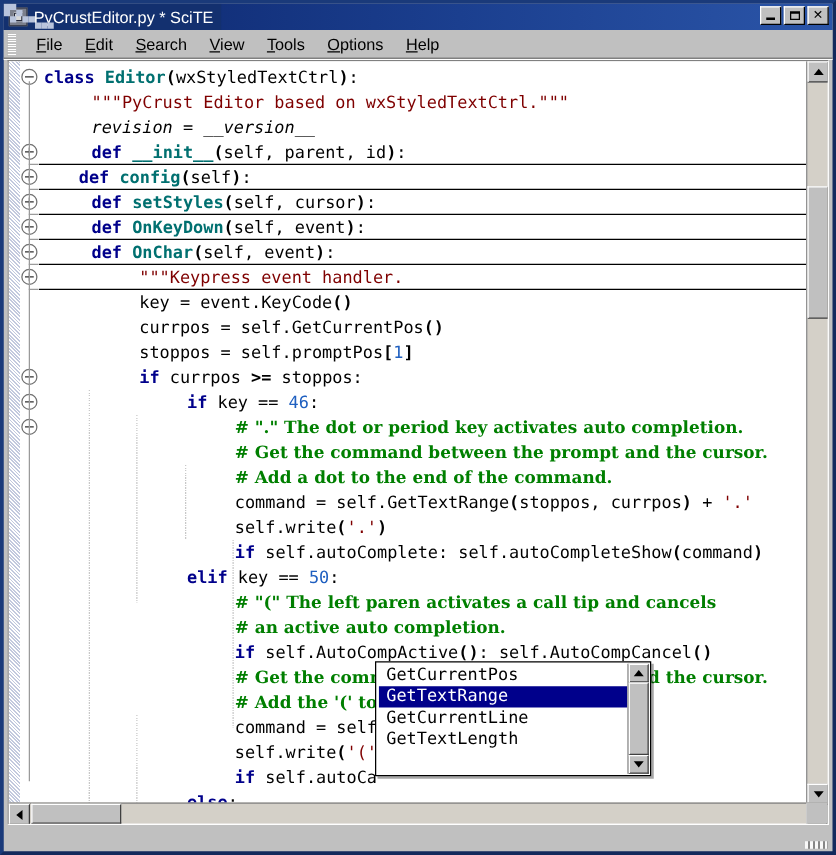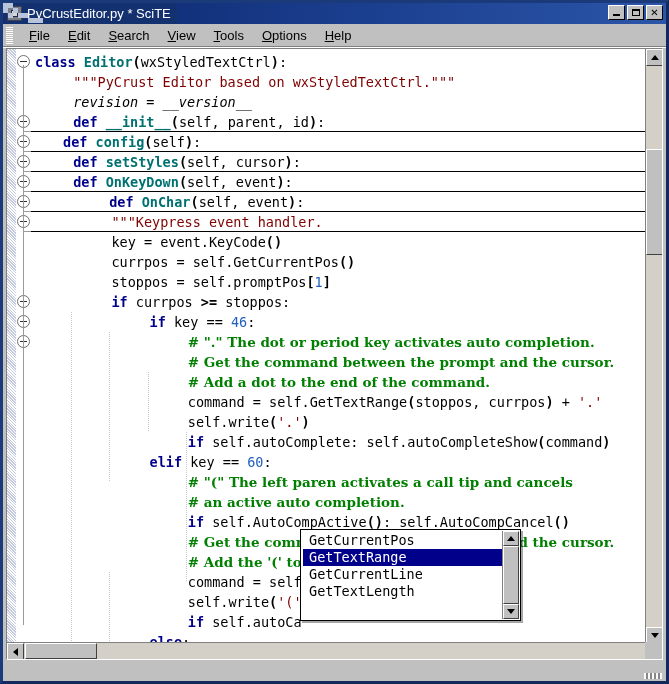--- a/index.html
+++ b/index.html
@@ -312,34 +312,34 @@
           <div class="guide" style="left: 40.2px; top: 583px; height: 40px;"></div>
         </div>
       <div id="code-lines">
           <div class="line" style="top: 3px; left: 4px;"><span class="k">class</span><span class="t"> </span><span class="fn">Editor</span><span class="p">(</span><span class="t">wxStyledTextCtrl</span><span class="p">)</span><span class="t">:</span></div>
           <div class="line" style="top: 23px; left: 42.2px;"><span class="s">"""PyCrust Editor based on wxStyledTextCtrl."""</span></div>
           <div class="line" style="top: 43px; left: 42.2px; font-style: italic;"><span class="t">revision = __version__</span></div>
           <div class="line" style="top: 63px; left: 42.2px;"><span class="k">def</span><span class="t"> </span><span class="fn">__init__</span><span class="p">(</span><span class="t">self, parent, id</span><span class="p">)</span><span class="t">:</span></div>
           <div class="line" style="top: 83px; left: 32px;"><span class="k">def</span><span class="t"> </span><span class="fn">config</span><span class="p">(</span><span class="t">self</span><span class="p">)</span><span class="t">:</span></div>
           <div class="line" style="top: 103px; left: 42.2px;"><span class="k">def</span><span class="t"> </span><span class="fn">setStyles</span><span class="p">(</span><span class="t">self, cursor</span><span class="p">)</span><span class="t">:</span></div>
           <div class="line" style="top: 123px; left: 42.2px;"><span class="k">def</span><span class="t"> </span><span class="fn">OnKeyDown</span><span class="p">(</span><span class="t">self, event</span><span class="p">)</span><span class="t">:</span></div>
-          <div class="line" style="top: 143px; left: 42.2px; margin-left: 36px;"><span class="k">def</span><span class="t"> </span><span class="fn">OnChar</span><span class="p">(</span><span class="t">self, event</span><span class="p">)</span><span class="t">:</span></div>
+          <div class="line" style="top: 143px; left: 42.2px;"><span class="k">def</span><span class="t"> </span><span class="fn">OnChar</span><span class="p">(</span><span class="t">self, event</span><span class="p">)</span><span class="t">:</span></div>
           <div class="line" style="top: 163px; left: 80.4px;"><span class="s">"""Keypress event handler.</span></div>
           <div class="line" style="top: 183px; left: 80.4px;"><span class="t">key = event.KeyCode</span><span class="p">()</span></div>
           <div class="line" style="top: 203px; left: 80.4px;"><span class="t">currpos = self.GetCurrentPos</span><span class="p">()</span></div>
           <div class="line" style="top: 223px; left: 80.4px;"><span class="t">stoppos = self.promptPos</span><span class="p">[</span><span class="n">1</span><span class="p">]</span></div>
           <div class="line" style="top: 243px; left: 80.4px;"><span class="k">if</span><span class="t"> currpos </span><span class="p">&gt;=</span><span class="t"> stoppos:</span></div>
           <div class="line" style="top: 263px; left: 118.6px;"><span class="k">if</span><span class="t"> key == </span><span class="n">46</span><span class="t">:</span></div>
           <div class="line" style="top: 283px; left: 156.8px;"><span class="cm"># "." The dot or period key activates auto completion.</span></div>
           <div class="line" style="top: 303px; left: 156.8px;"><span class="cm"># Get the command between the prompt and the cursor.</span></div>
           <div class="line" style="top: 323px; left: 156.8px;"><span class="cm"># Add a dot to the end of the command.</span></div>
           <div class="line" style="top: 343px; left: 156.8px;"><span class="t">command = self.GetTextRange</span><span class="p">(</span><span class="t">stoppos, currpos</span><span class="p">)</span><span class="t"> + </span><span class="s">'.'</span></div>
           <div class="line" style="top: 363px; left: 156.8px;"><span class="t">self.write</span><span class="p">(</span><span class="s">'.'</span><span class="p">)</span></div>
           <div class="line" style="top: 383px; left: 156.8px;"><span class="k">if</span><span class="t"> self.autoComplete: self.autoCompleteShow</span><span class="p">(</span><span class="t">command</span><span class="p">)</span></div>
-          <div class="line" style="top: 403px; left: 118.6px;"><span class="k">elif</span><span class="t"> key == </span><span class="n">60</span><span class="t">:</span></div>
+          <div class="line" style="top: 403px; left: 118.6px;"><span class="k">elif</span><span class="t"> key == </span><span class="n">50</span><span class="t">:</span></div>
           <div class="line" style="top: 423px; left: 156.8px;"><span class="cm"># "(" The left paren activates a call tip and cancels</span></div>
           <div class="line" style="top: 443px; left: 156.8px;"><span class="cm"># an active auto completion.</span></div>
           <div class="line" style="top: 463px; left: 156.8px;"><span class="k">if</span><span class="t"> self.AutoCompActive</span><span class="p">()</span><span class="t">: self.AutoCompCancel</span><span class="p">()</span></div>
           <div class="line" style="top: 483px; left: 156.8px;"><span class="cm"># Get the command between the prompt and the cursor.</span></div>
           <div class="line" style="top: 503px; left: 156.8px;"><span class="cm"># Add the '(' to the end of the command.</span></div>
           <div class="line" style="top: 523px; left: 156.8px;"><span class="t">command = self.Get</span></div>
           <div class="line" style="top: 543px; left: 156.8px;"><span class="t">self.write</span><span class="p">(</span><span class="s">'('</span><span class="p">)</span></div>
           <div class="line" style="top: 563px; left: 156.8px;"><span class="k">if</span><span class="t"> self.autoCa</span></div>
           <div class="line" style="top: 583px; left: 118.6px;"><span class="k">else</span><span class="t">:</span></div>
           <div class="line" style="top: 683px; left: 4px;"></div>

